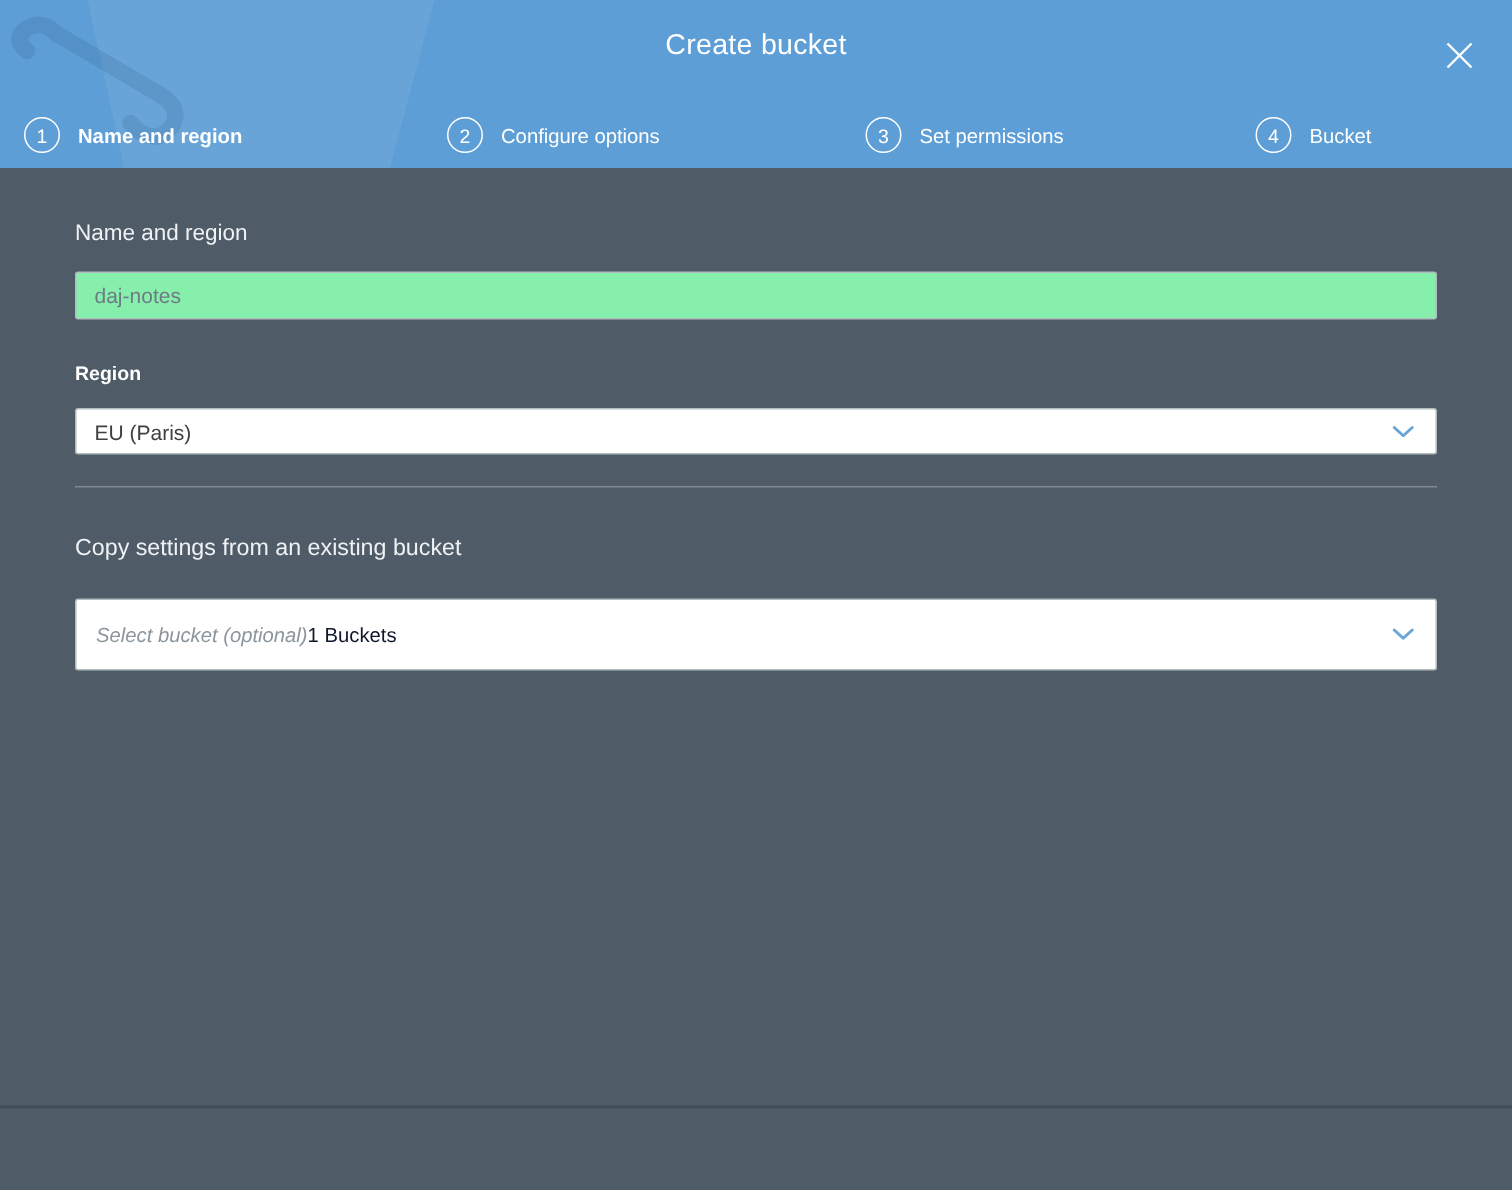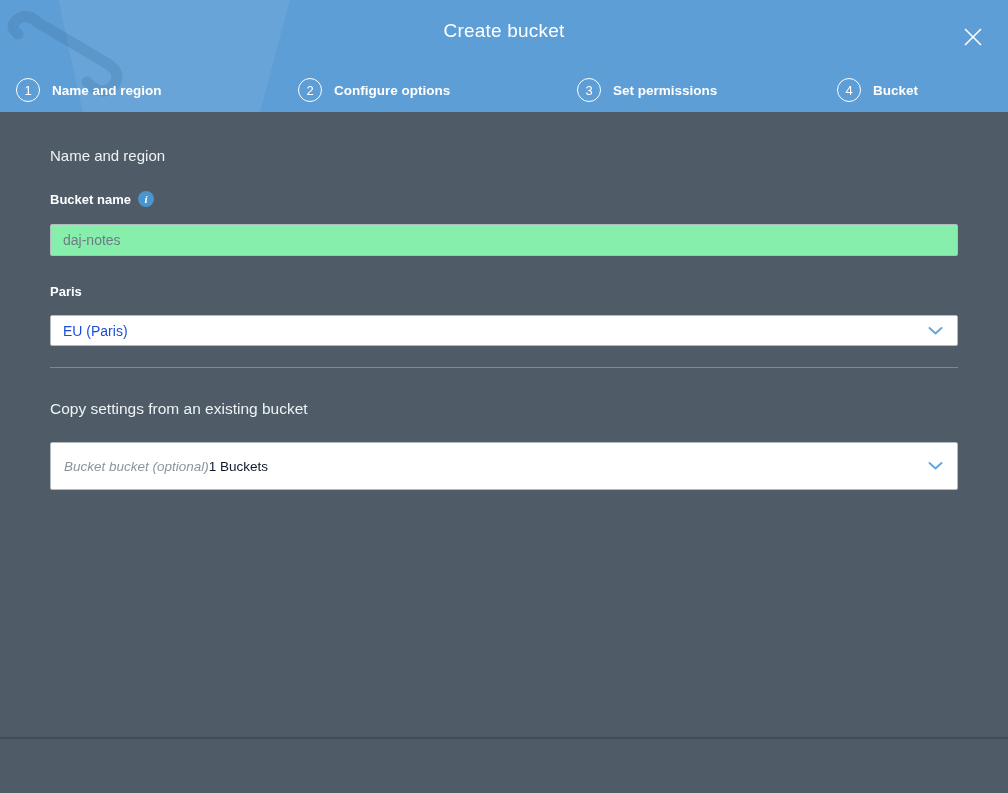--- a/index.html
+++ b/index.html
@@ -33,21 +33,21 @@
   .step { position:absolute; top:0; height:44px; display:flex; align-items:center; gap:12px; }
   .step:nth-child(1){ left:16px; }
   .step:nth-child(2){ left:298px; }
   .step:nth-child(3){ left:577px; }
   .step:nth-child(4){ left:837px; }
   .step-circle {
     width:24px; height:24px; border:1.5px solid #ffffff; border-radius:50%;
     display:flex; align-items:center; justify-content:center;
     color:#ffffff; font-size:13px; line-height:1; flex:0 0 auto;
   }
-  .step-label { color:#ffffff; font-size:13.5px; font-weight:700; }
+  .step-label { color:#ffffff; font-size:13.5px; font-weight:400; }
   .step.active .step-label { font-weight:700; }
 
   
   .body-area { position:absolute; top:112px; left:0; right:0; bottom:0; background:#4f5b66; }
   .content { padding:35px 50px 0 50px; }
 
   .section-heading { color:#eef2f5; font-size:15px; font-weight:400; }
   .field-label-row { margin-top:27px; display:flex; align-items:center; gap:7px; }
   .field-label { color:#ffffff; font-size:13px; font-weight:700; }
   .info-icon {
@@ -64,21 +64,21 @@
     font-family:"Liberation Sans", sans-serif; outline:none; display:block;
   }
 
   .region-label-row { margin-top:28px; }
 
   .select-box {
     margin-top:16px; width:100%; height:31px; background:#ffffff;
     border:1px solid #b0bcbd; border-radius:2px; position:relative;
     display:flex; align-items:center; padding:0 36px 0 12px; cursor:pointer;
   }
-  .select-box .selected-text { font-size:14px; color:#1d4ed8; }
+  .select-box .selected-text { font-size:14px; color:#404040; }
   .chevron { position:absolute; right:14px; top:50%; transform:translateY(-50%); }
 
   .divider { margin-top:21px; height:1px; background:rgba(255,255,255,0.28); }
 
   .copy-heading { margin-top:32px; color:#eef2f5; font-size:15.5px; font-weight:400; }
 
   .combo-box {
     margin-top:24px; width:100%; height:48px; background:#ffffff;
     border:1px solid #b0bcbd; border-radius:2px; position:relative;
     display:flex; align-items:center; padding:0 36px 0 13px; cursor:pointer;
@@ -125,42 +125,38 @@
         <span class="step-circle">4</span>
         <span class="step-label">Bucket</span>
       </div>
     </div>
   </div>
 
   <div class="body-area">
     <div class="content">
       <div class="section-heading">Name and region</div>
 
-      <div class="field-label-row">
-        <span class="field-label">Bucket name</span>
-        <span class="info-icon">i</span>
-      </div>
       <input class="text-input" type="text" value="daj-notes" style="">
 
       <div class="field-label-row region-label-row">
-        <span class="field-label">Paris</span>
+        <span class="field-label">Region</span>
       </div>
       <div class="select-box">
         <span class="selected-text">EU (Paris)</span>
         <svg class="chevron" width="15" height="9" viewBox="0 0 15 9">
           <polyline points="1.5,1.5 7.5,7 13.5,1.5" fill="none" stroke="#6aa5d8" stroke-width="2" stroke-linecap="round" stroke-linejoin="round"></polyline>
         </svg>
       </div>
 
       <div class="divider"></div>
 
       <div class="copy-heading">Copy settings from an existing bucket</div>
 
       <div class="combo-box">
-        <span class="combo-placeholder">Bucket bucket (optional)</span>
+        <span class="combo-placeholder">Select bucket (optional)</span>
         <span class="combo-count">1 Buckets</span>
         <svg class="chevron" width="15" height="9" viewBox="0 0 15 9">
           <polyline points="1.5,1.5 7.5,7 13.5,1.5" fill="none" stroke="#6aa5d8" stroke-width="2" stroke-linecap="round" stroke-linejoin="round"></polyline>
         </svg>
       </div>
     </div>
 
     <div class="bottom-strip"></div>
   </div>
 

